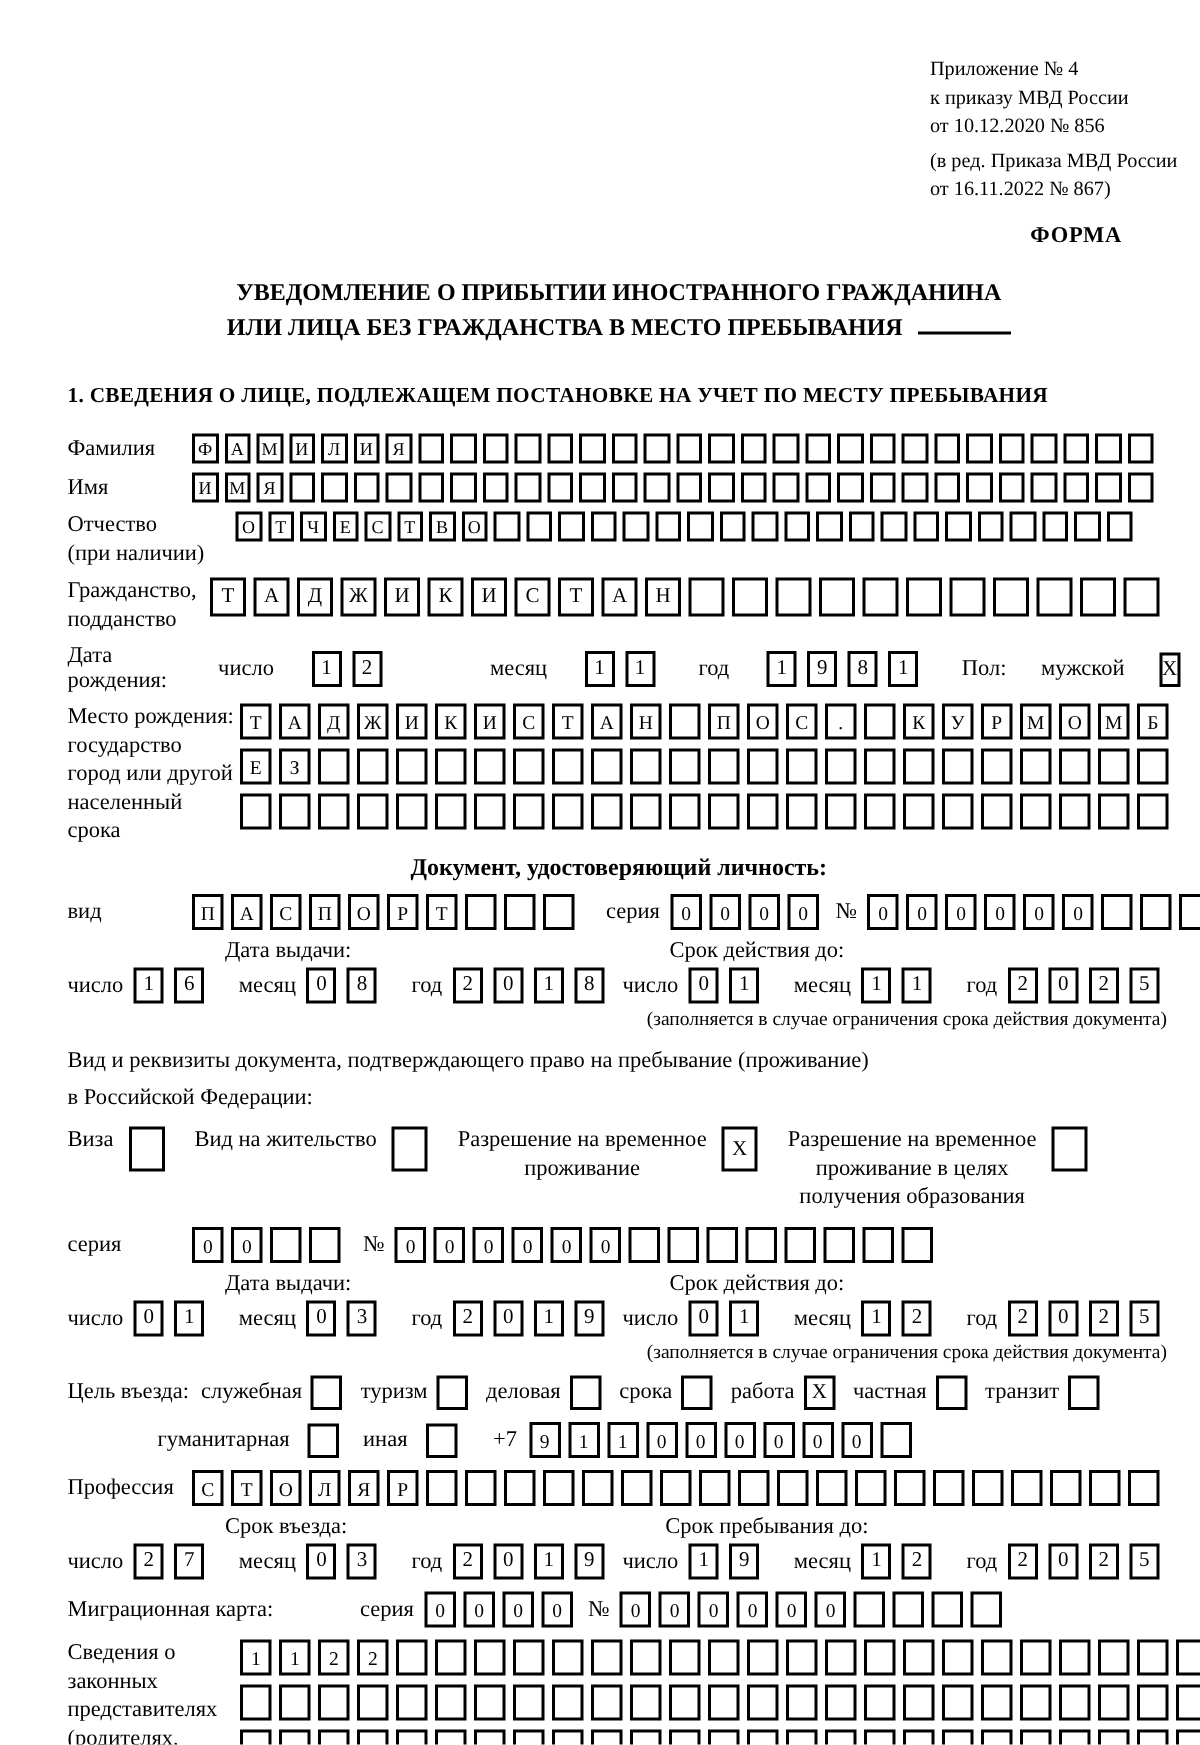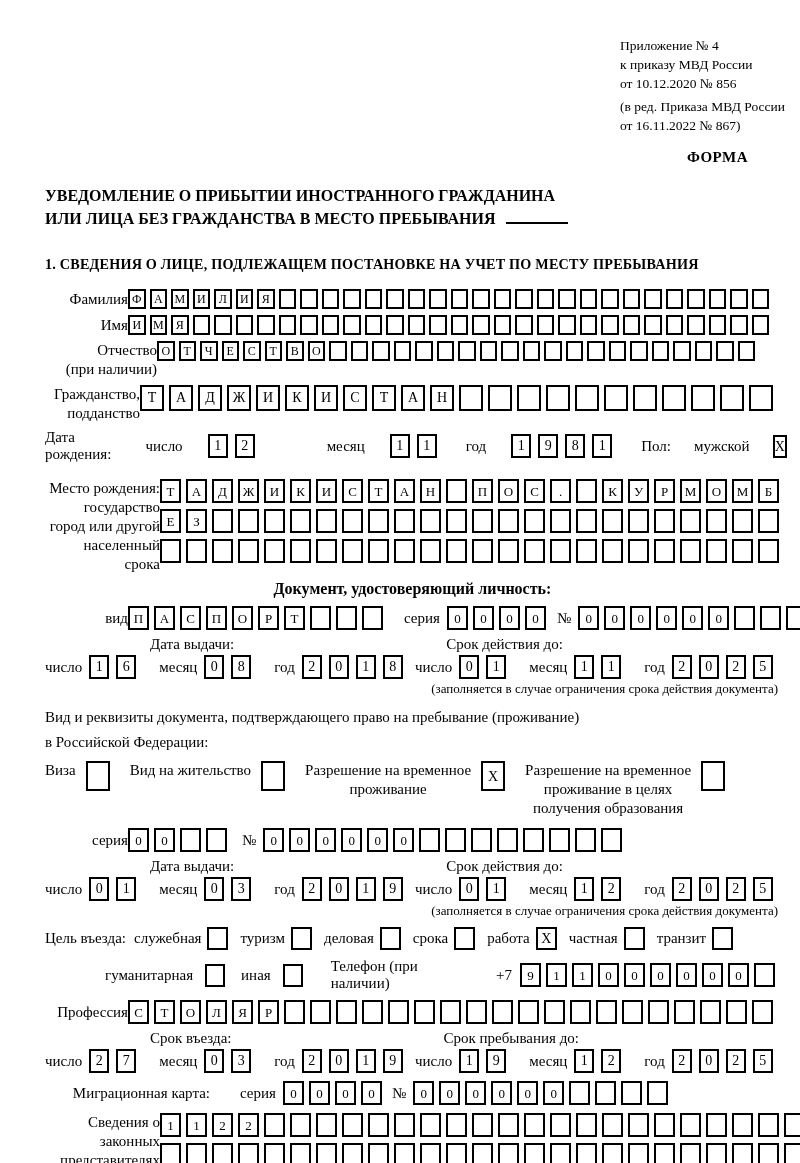--- a/index.html
+++ b/index.html
@@ -7,29 +7,29 @@
   body {
     width:800px; height:1163px; overflow:hidden;
     font-family:"Liberation Serif", serif; color:#000;
   }
   .page { padding:36px 20px 0 45px; position:relative; }
 
   
   .annex { margin-left:575px; width:200px; font-size:13.5px; line-height:19px; }
   .annex .gap { height:4px; }
   .forma { text-align:right; padding-right:32px; font-weight:bold; font-size:15px; margin-top:14px; letter-spacing:0.5px; }
-  .title { font-weight:bold; font-size:16px; line-height:23px; margin-top:18px; }
+  .title { text-align:center; font-weight:bold; font-size:16px; line-height:23px; margin-top:18px; }
   .title-underline { display:inline-block; width:62px; border-bottom:2px solid #000; margin-left:10px; vertical-align:baseline; }
   .section1 { font-weight:bold; font-size:14.2px; margin-top:26px; letter-spacing:0.2px; }
 
   
   .formbody { margin-top:16px; font-size:15px; }
   .frow { display:flex; align-items:flex-start; margin-bottom:6px; }
   .inline-row { align-items:center; }
-  .lbl { display:inline-block; line-height:19px;text-align:right; }
+  .lbl { display:inline-block; line-height:19px; }
   .w83  { width:83px;  flex:0 0 83px; }
   .w95  { width:95px;  flex:0 0 95px; }
   .w112 { width:112px; flex:0 0 112px; }
   .w115 { width:115px; flex:0 0 115px; }
   .w165 { width:165px; flex:0 0 165px; }
   .sublbl { margin:0 7px 0 16px; }
   .sublbl.first { margin-left:0; }
 
   
   .cellrow { display:inline-flex; flex-wrap:nowrap; }
@@ -265,21 +265,21 @@
           <span class="cell">8</span>
           <span class="cell">1</span>
         </span>
       <span style="margin-left:4px;">Пол:</span>
       <span style="margin-left:5px;">мужской</span>
       <span class="cbx" style="margin-left:5px;">X</span>
       <span style="margin-left:14px;">женский</span>
       <span class="cbx" style="margin-left:12px;"></span>
     </div>
 
-    <div class="frow" style="margin-top:16px;">
+    <div class="frow" style="margin-top:6px;">
       <span class="lbl w115">
         <div>Место рождения:</div>
         <div>государство</div>
         <div>город или другой</div>
         <div>населенный срока</div>
       </span>
       <span class="stack">
         <span class="cellrow cells-md">
             <span class="cell">Т</span>
             <span class="cell">А</span>
@@ -562,21 +562,20 @@
       <span class="cbx"></span>
       <span class="opt">транзит</span>
       <span class="cbx"></span>
     </div>
 
     <div class="purpose-row indent60">
       <span>гуманитарная</span>
       <span class="cbx" style="margin-left:12px;"></span>
       <span style="margin-left:16px;">иная</span>
       <span class="cbx" style="margin-left:12px;"></span>
-      <span class="phone-lbl">Телефон (при наличии)</span>
       <span class="phone-pre">+7</span>
       <span class="cellrow cells-md">
           <span class="cell">9</span>
           <span class="cell">1</span>
           <span class="cell">1</span>
           <span class="cell">0</span>
           <span class="cell">0</span>
           <span class="cell">0</span>
           <span class="cell">0</span>
           <span class="cell">0</span>

